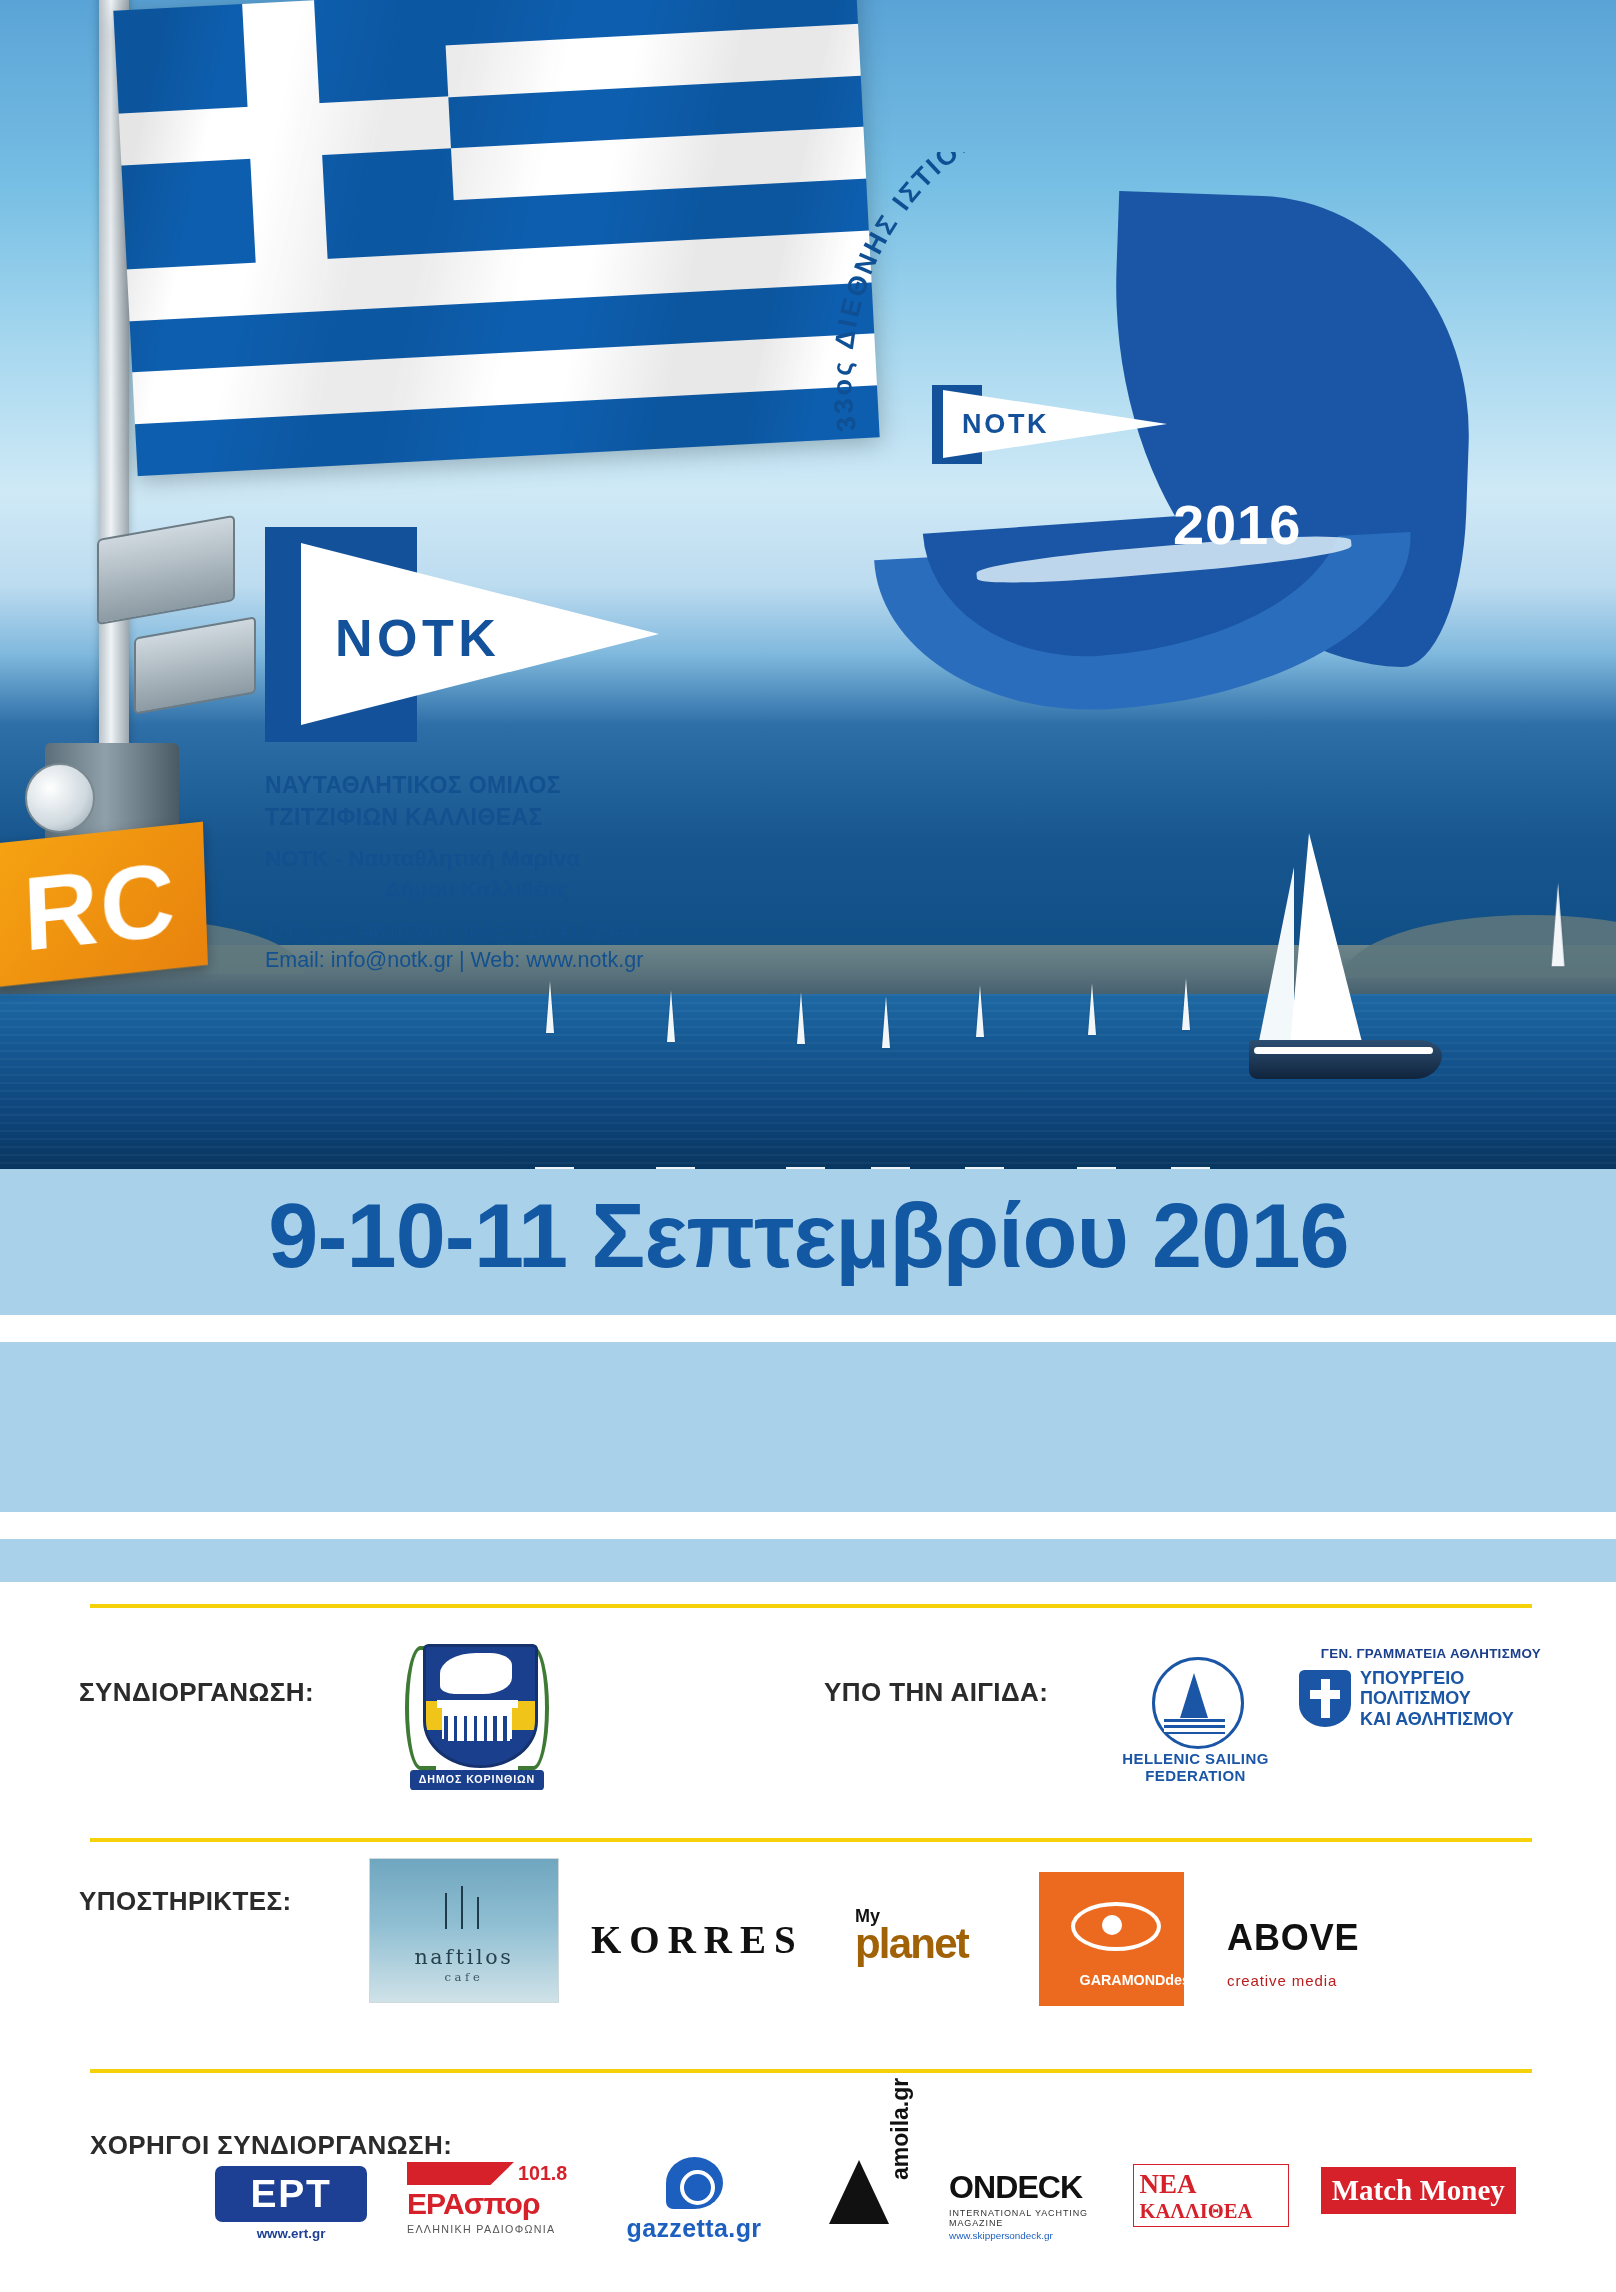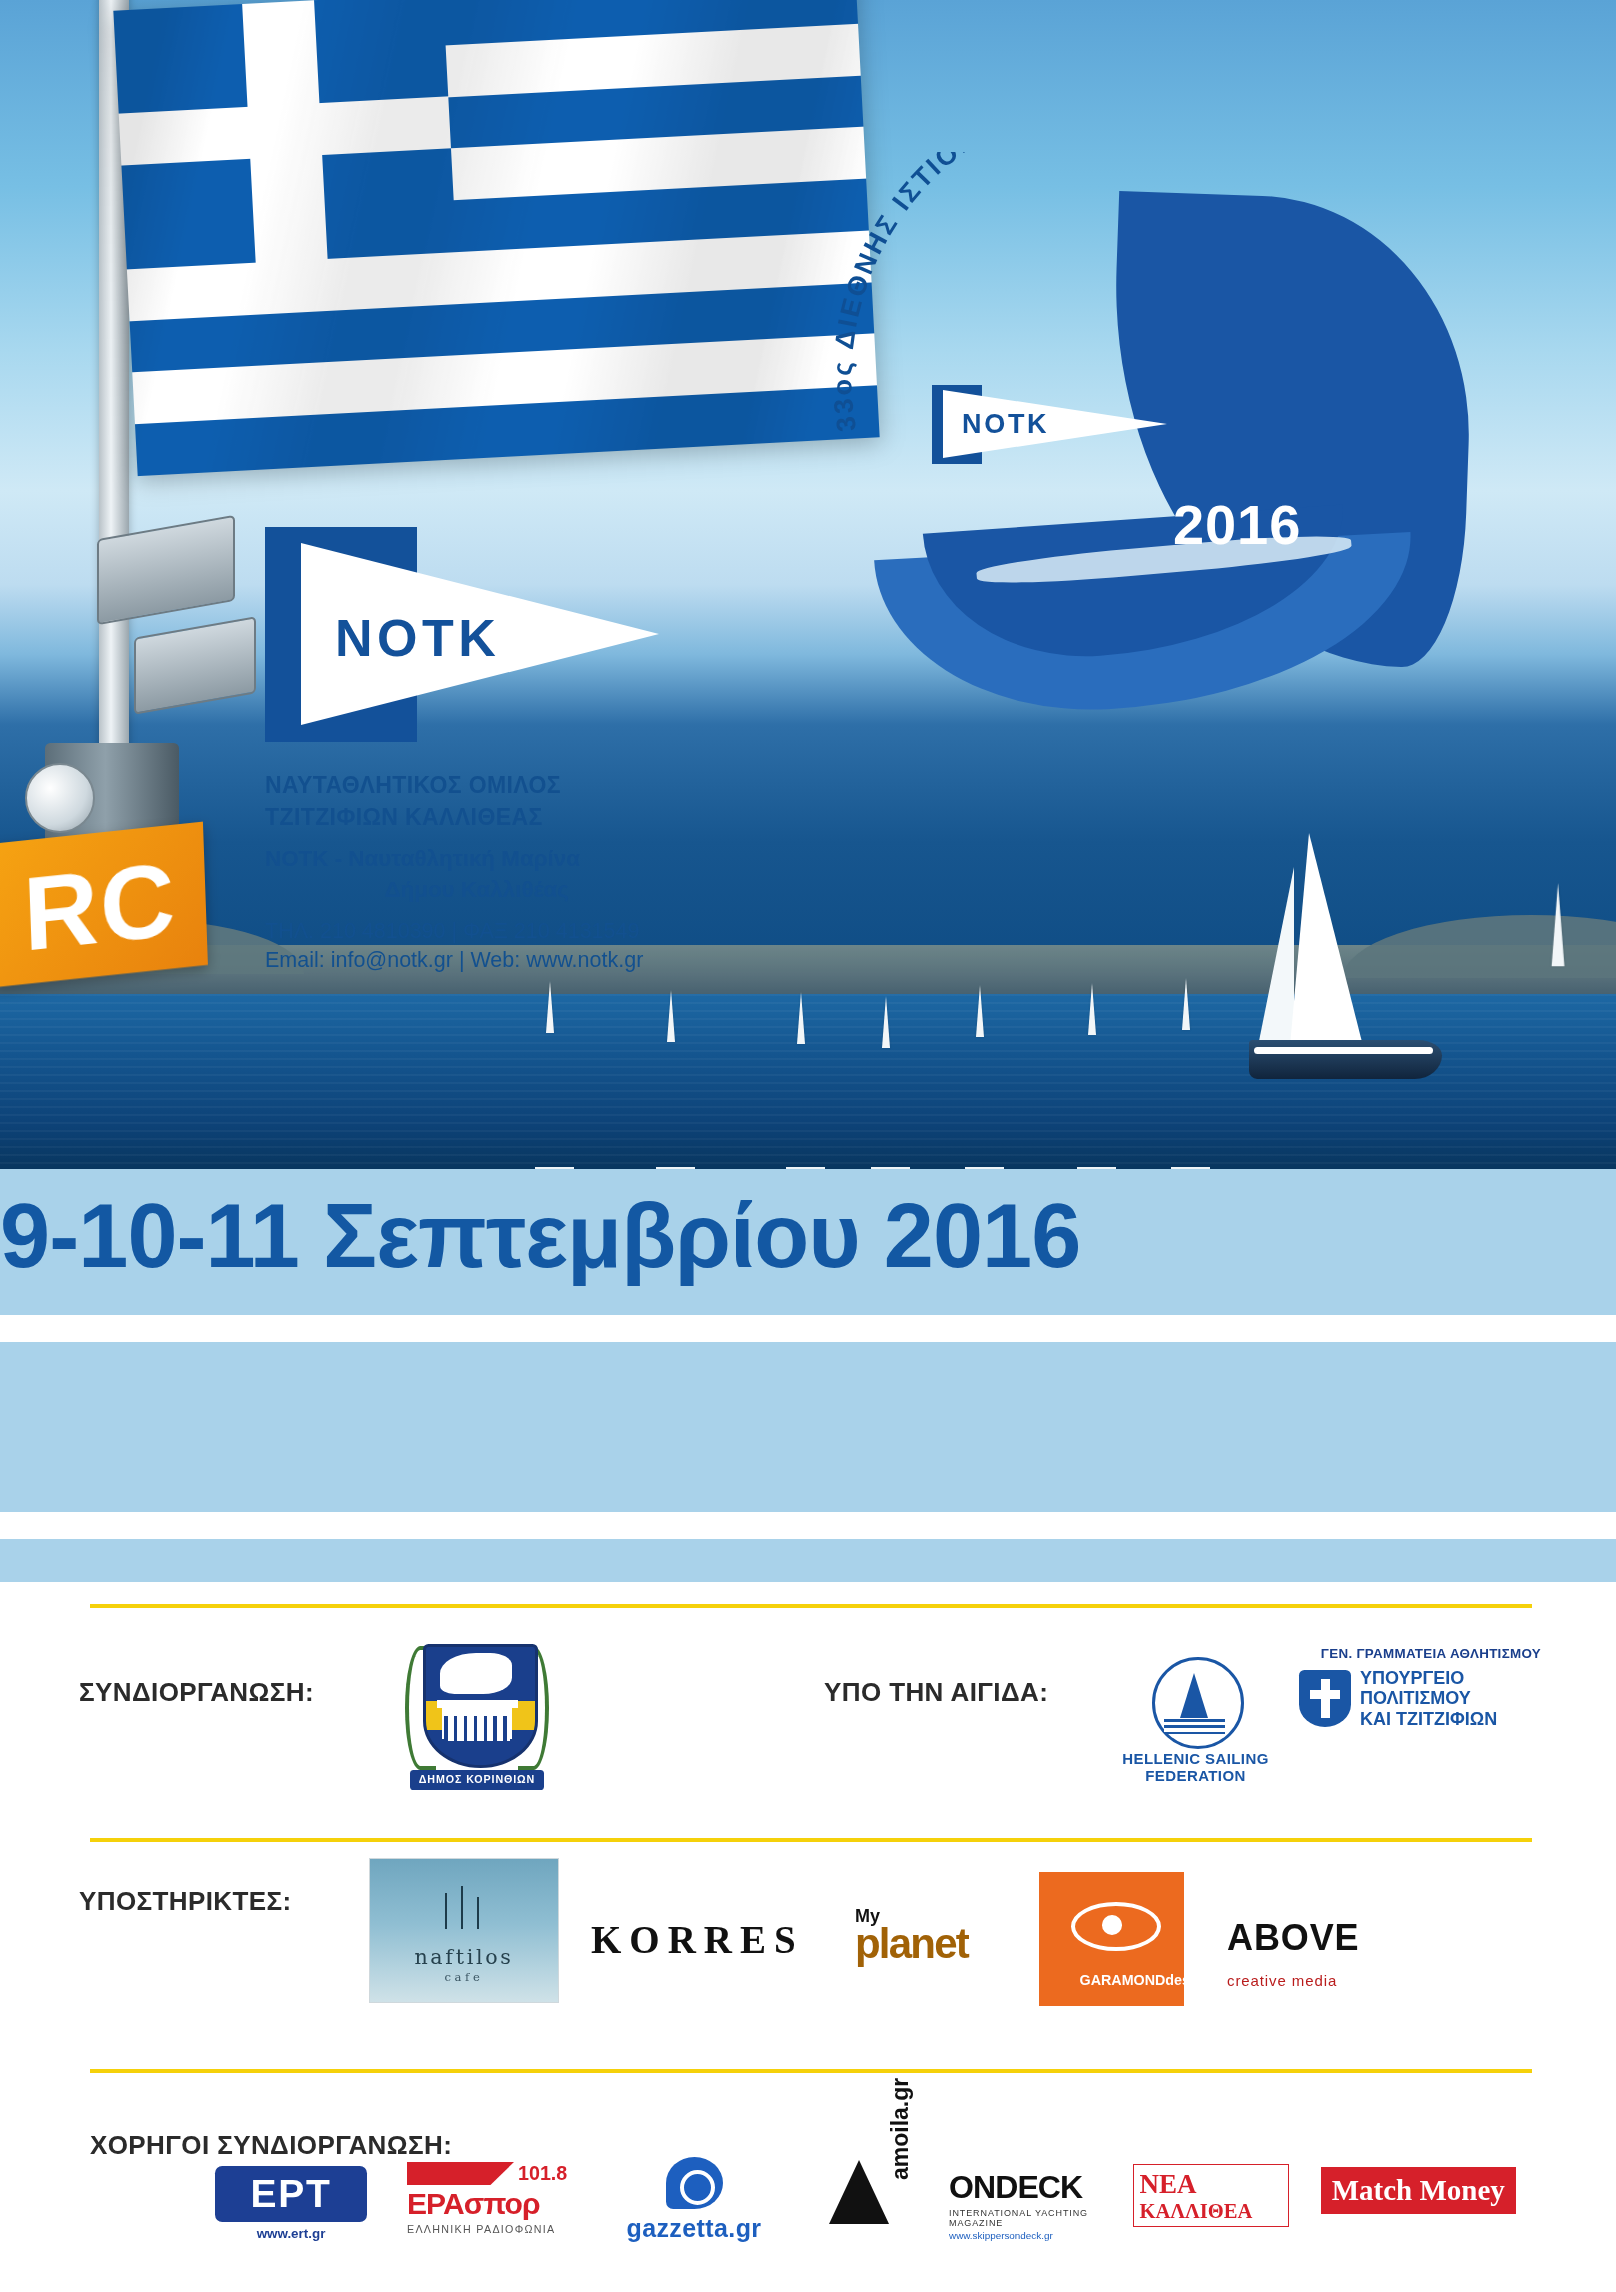--- a/index.html
+++ b/index.html
@@ -310,21 +310,21 @@
 
   
   .dateband{
     position:absolute; left:0; top:1169px;
     width:1617px; height:146px;
     background:#a9d2ea;
   }
   .dateband .dtxt{
     position:absolute; left:0; top:16px;
     width:1617px;
-    text-align:left;
+    text-align:center;
     font-size:90px;
     font-weight:bold;
     color:#1358a3;
     letter-spacing:-0.9px;
   }
   .band-white{
     position:absolute; left:0; top:1315px;
     width:1617px; height:27px;
     background:#ffffff;
   }
@@ -788,21 +788,21 @@
     <div class="lbl">HELLENIC SAILING FEDERATION</div>
   </div>
 
   <div class="ministry">
     <div class="l1">ΓΕΝ. ΓΡΑΜΜΑΤΕΙΑ ΑΘΛΗΤΙΣΜΟΥ</div>
     <div class="row">
       <div class="emblem"></div>
       <div class="mtxt">
         <div>ΥΠΟΥΡΓΕΙΟ</div>
         <div>ΠΟΛΙΤΙΣΜΟΥ</div>
-        <div>ΚΑΙ ΤΖΙΤΖΙΦΙΩΝ</div>
+        <div>ΚΑΙ ΑΘΛΗΤΙΣΜΟΥ</div>
       </div>
     </div>
   </div>
 
   <div class="naftilos">
     <div class="ship">
       <i style="left:9px;height:36px;"></i>
         <i style="left:25px;height:43px;"></i>
         <i style="left:41px;height:32px;"></i>
     </div>

